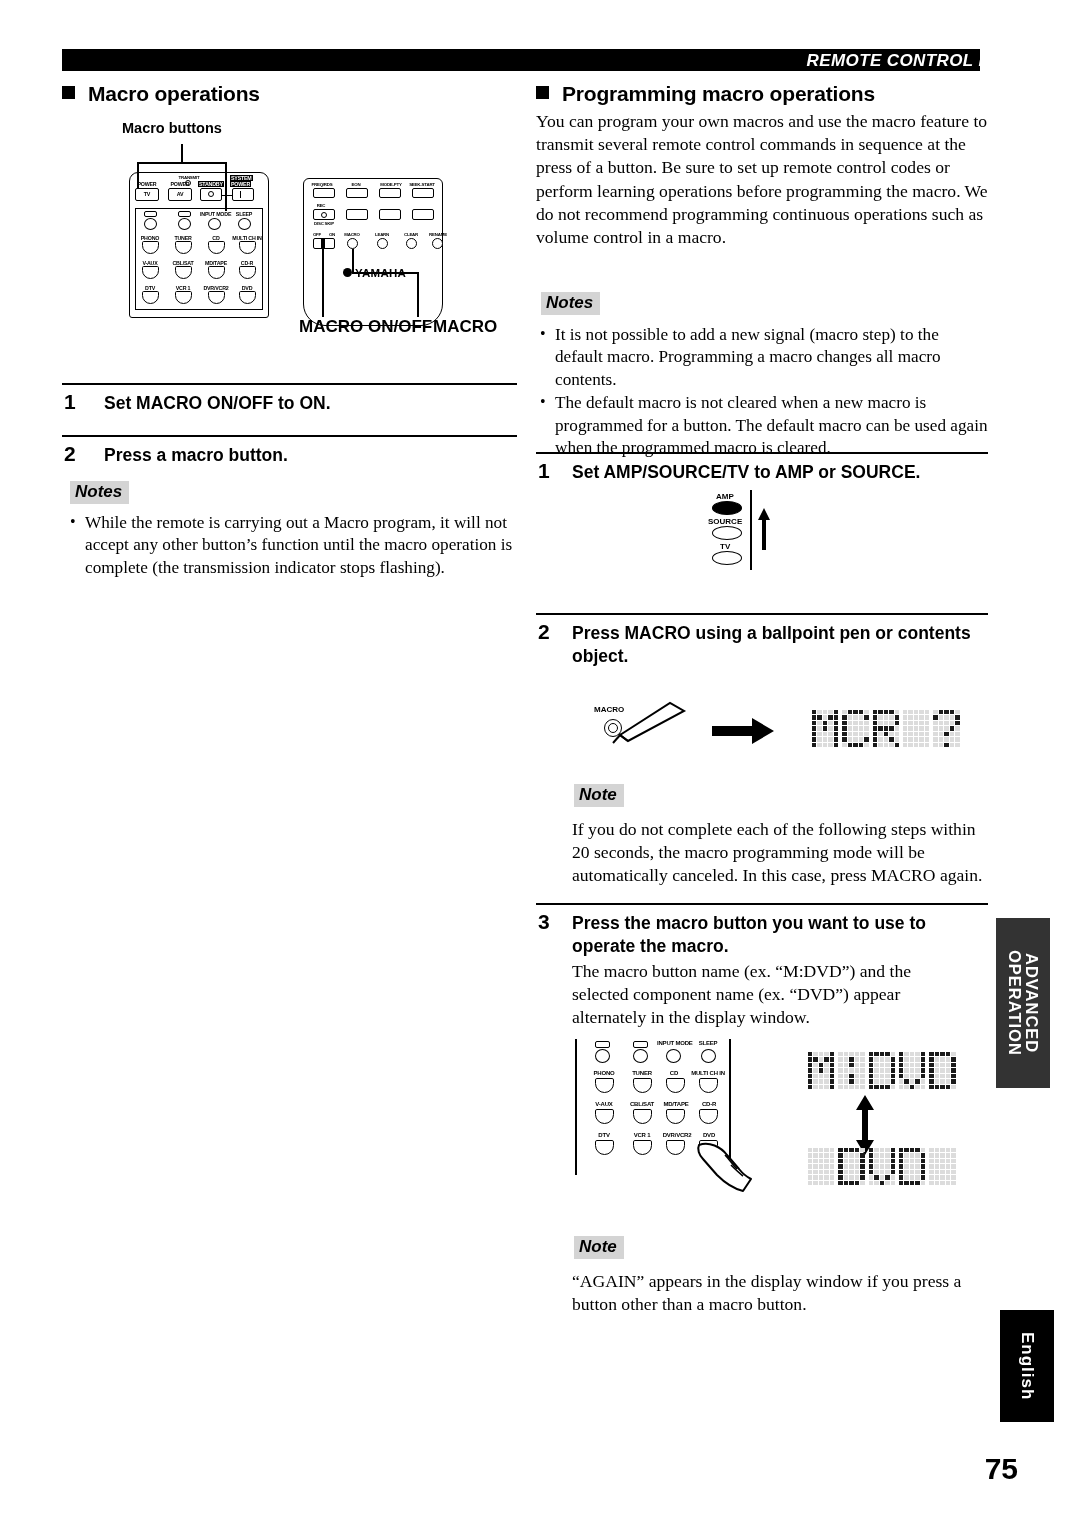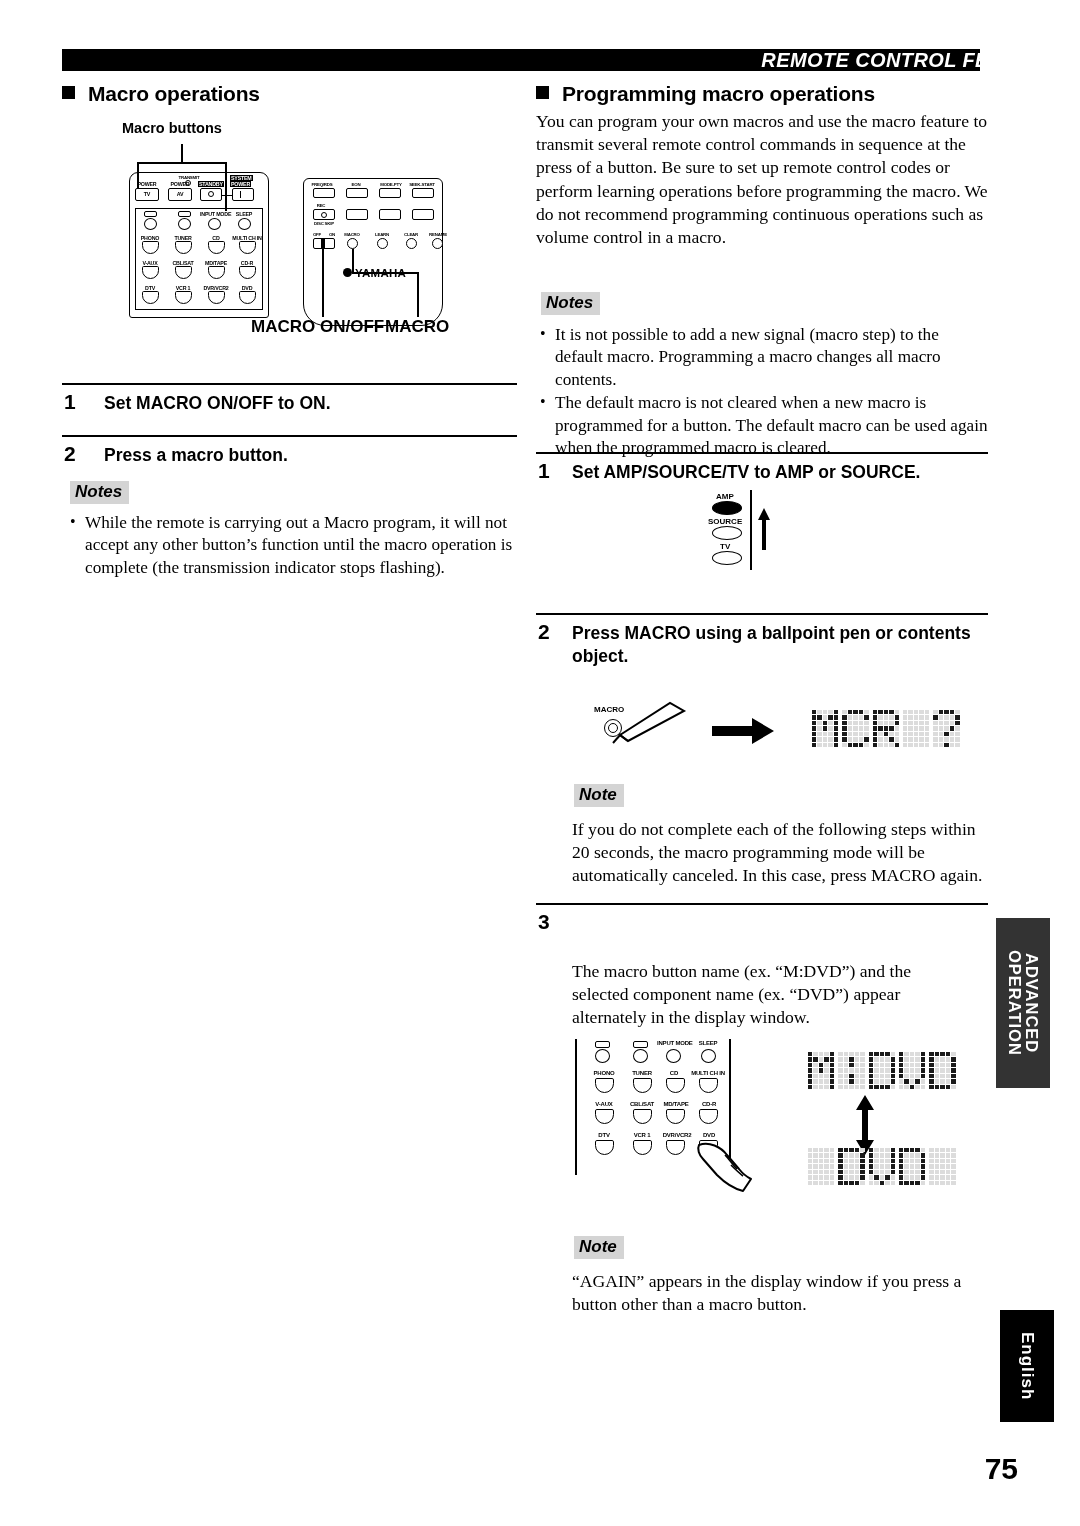--- a/index.html
+++ b/index.html
@@ -14,21 +14,21 @@
   .page{position:absolute;left:0;top:0;width:1080px;height:1526px;}
 
   
   .header-bar{
     position:absolute;left:62px;top:49px;width:918px;height:22px;
     background:#000;
   }
   .header-title{
     position:absolute;right:8px;top:50px;
     font-family:"Liberation Sans", sans-serif;
-    font-weight:bold;font-style:italic;font-size:20px;
+    font-weight:bold;font-style:italic;font-size:17px;
     color:#fff;letter-spacing:.4px;line-height:21px;
   }
 
   
   .h2{
     font-family:"Liberation Sans", sans-serif;
     font-weight:bold;font-size:21px;letter-spacing:-0.2px;
     position:absolute;
   }
   .h2 .sq{
@@ -98,21 +98,21 @@
   }
   .cap{
     position:absolute;font-family:"Liberation Sans", sans-serif;
     font-weight:bold;font-size:5.3px;letter-spacing:-.2px;
     white-space:nowrap;text-align:center;
   }
   .cap.inv{background:#000;color:#fff;padding:0 1px;}
   .cap.tiny{font-size:4.4px;}
   .big-cap{
     position:absolute;font-family:"Liberation Sans", sans-serif;
-    font-weight:bold;font-size:17px;white-space:nowrap;
+    font-weight:bold;font-size:17px;white-space:nowrap;margin-left:48px;
   }
   .yamaha{
     position:absolute;font-family:"Liberation Sans", sans-serif;
     font-weight:bold;font-size:11.5px;letter-spacing:.3px;white-space:nowrap;
   }
   .yam-logo{
     position:absolute;width:9px;height:9px;border-radius:50%;background:#000;
   }
 
   
@@ -525,20 +525,21 @@
         <div class="dot"></div>
         <div class="dot"></div>
       </div>
     </div>
 
   <div class="note-tag" style="left:574px;top:784px;">Note</div>
   <div class="body-text" style="left:572px;top:818px;width:418px;">If you do not complete each of the following steps within 20 seconds, the macro programming mode will be automatically canceled. In this case, press MACRO again.</div>
 
   <div class="rule thick" style="left:536px;top:903px;width:452px;"></div>
   <div class="step-num" style="left:538px;top:910px;">3</div>
+  <div class="step-text" style="left:572px;top:912px;width:400px;">Press the macro button you want to use to operate the macro.</div>
   <div class="body-text" style="left:572px;top:960px;width:400px;">The macro button name (ex. “M:DVD”) and the selected component name (ex. “DVD”) appear alternately in the display window.</div>
 
   <div style="position:absolute;left:575px;top:1035px;width:175px;height:160px;">
     <div class="ln" style="position:absolute;left:0px;top:4px;width:1.8px;height:136px;background:#000;"></div>
     <div class="ln" style="position:absolute;left:154px;top:4px;width:1.8px;height:136px;background:#000;"></div>
 
     <div class="btn-rect" style="left:20px;top:6px;width:15px;height:7px;"></div>
     <div class="btn-circ" style="left:20px;top:14px;width:15px;height:14px;"></div>
     <div class="btn-rect" style="left:58px;top:6px;width:15px;height:7px;"></div>
     <div class="btn-circ" style="left:58px;top:14px;width:15px;height:14px;"></div>

